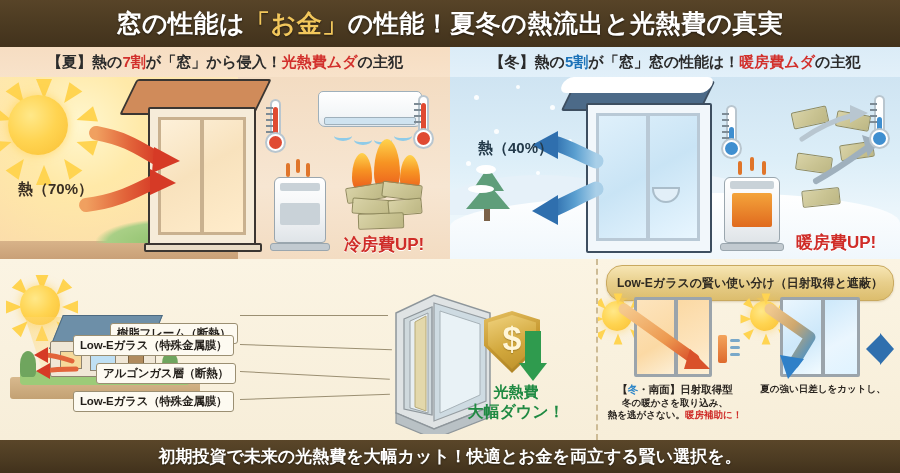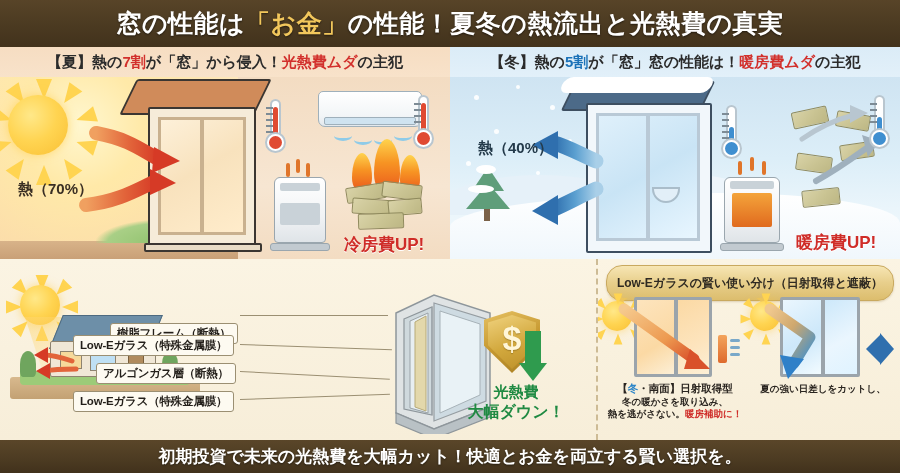--- a/index.html
+++ b/index.html
@@ -590,21 +590,21 @@
           <path d="M26,50 L96,100" stroke="url(#og)" stroke-width="11" fill="none" stroke-linecap="round"></path>
           <polygon points="92,90 112,110 86,110" fill="#d9512a"></polygon>
         </svg>
 
         <div style="position:absolute;left:120px;top:76px;width:9px;height:28px;background:linear-gradient(180deg,#f3a45c,#de6a2c);border-radius:2px;"></div>
         <div style="position:absolute;left:132px;top:80px;width:10px;height:3px;background:#79a8c9;border-radius:2px;"></div>
         <div style="position:absolute;left:132px;top:87px;width:10px;height:3px;background:#79a8c9;border-radius:2px;"></div>
         <div style="position:absolute;left:132px;top:94px;width:10px;height:3px;background:#79a8c9;border-radius:2px;"></div>
       </div>
 
-      <div class="cap" style="left:2px;top:124px;font-family:Liberation Mono, monospace;">
+      <div class="cap" style="left:2px;top:124px;">
         <div class="t1"><span>【</span><span class="blue">冬</span><span>・南面】日射取得型</span></div>
         <div>冬の暖かさを取り込み、</div>
         <div><span>熱を逃がさない。</span><span class="red">暖房補助に！</span></div>
       </div>
     </div>
 
     <div>
       <div>
         <div class="sun-core" style="left:152px;top:42px;width:30px;height:30px;"></div>
         <div class="sun-ray" style="left:160px;top:30px;transform:rotate(180deg) scale(.55);"></div>

